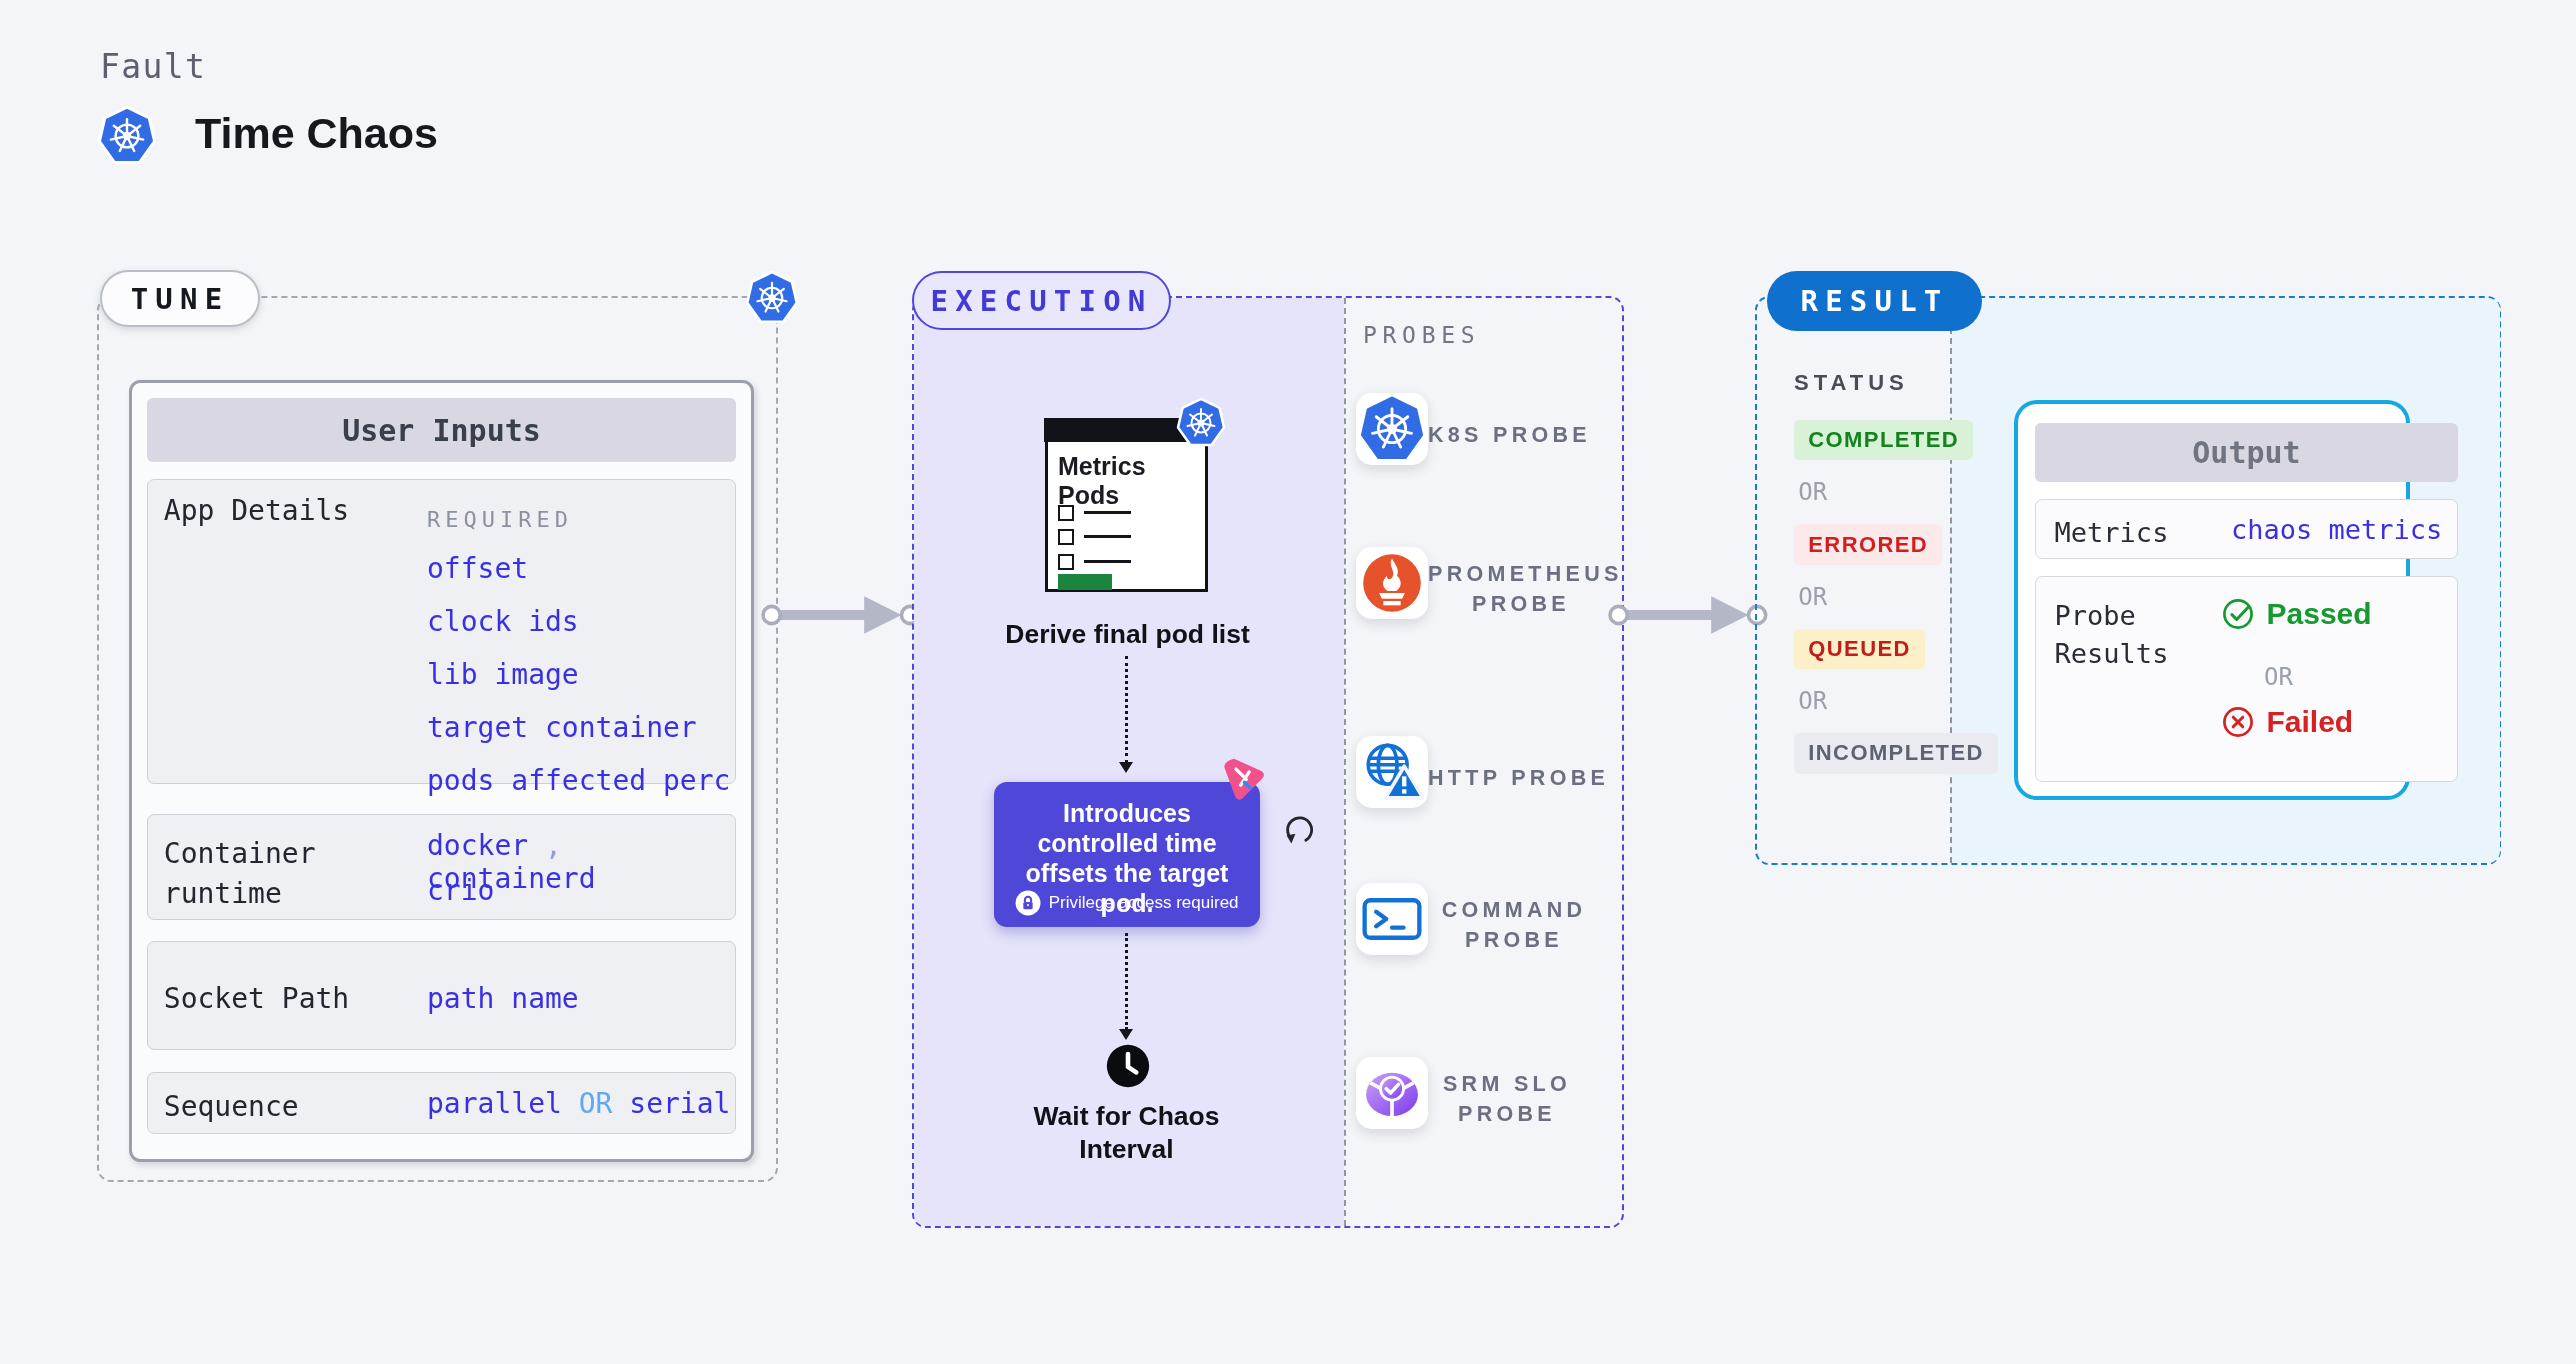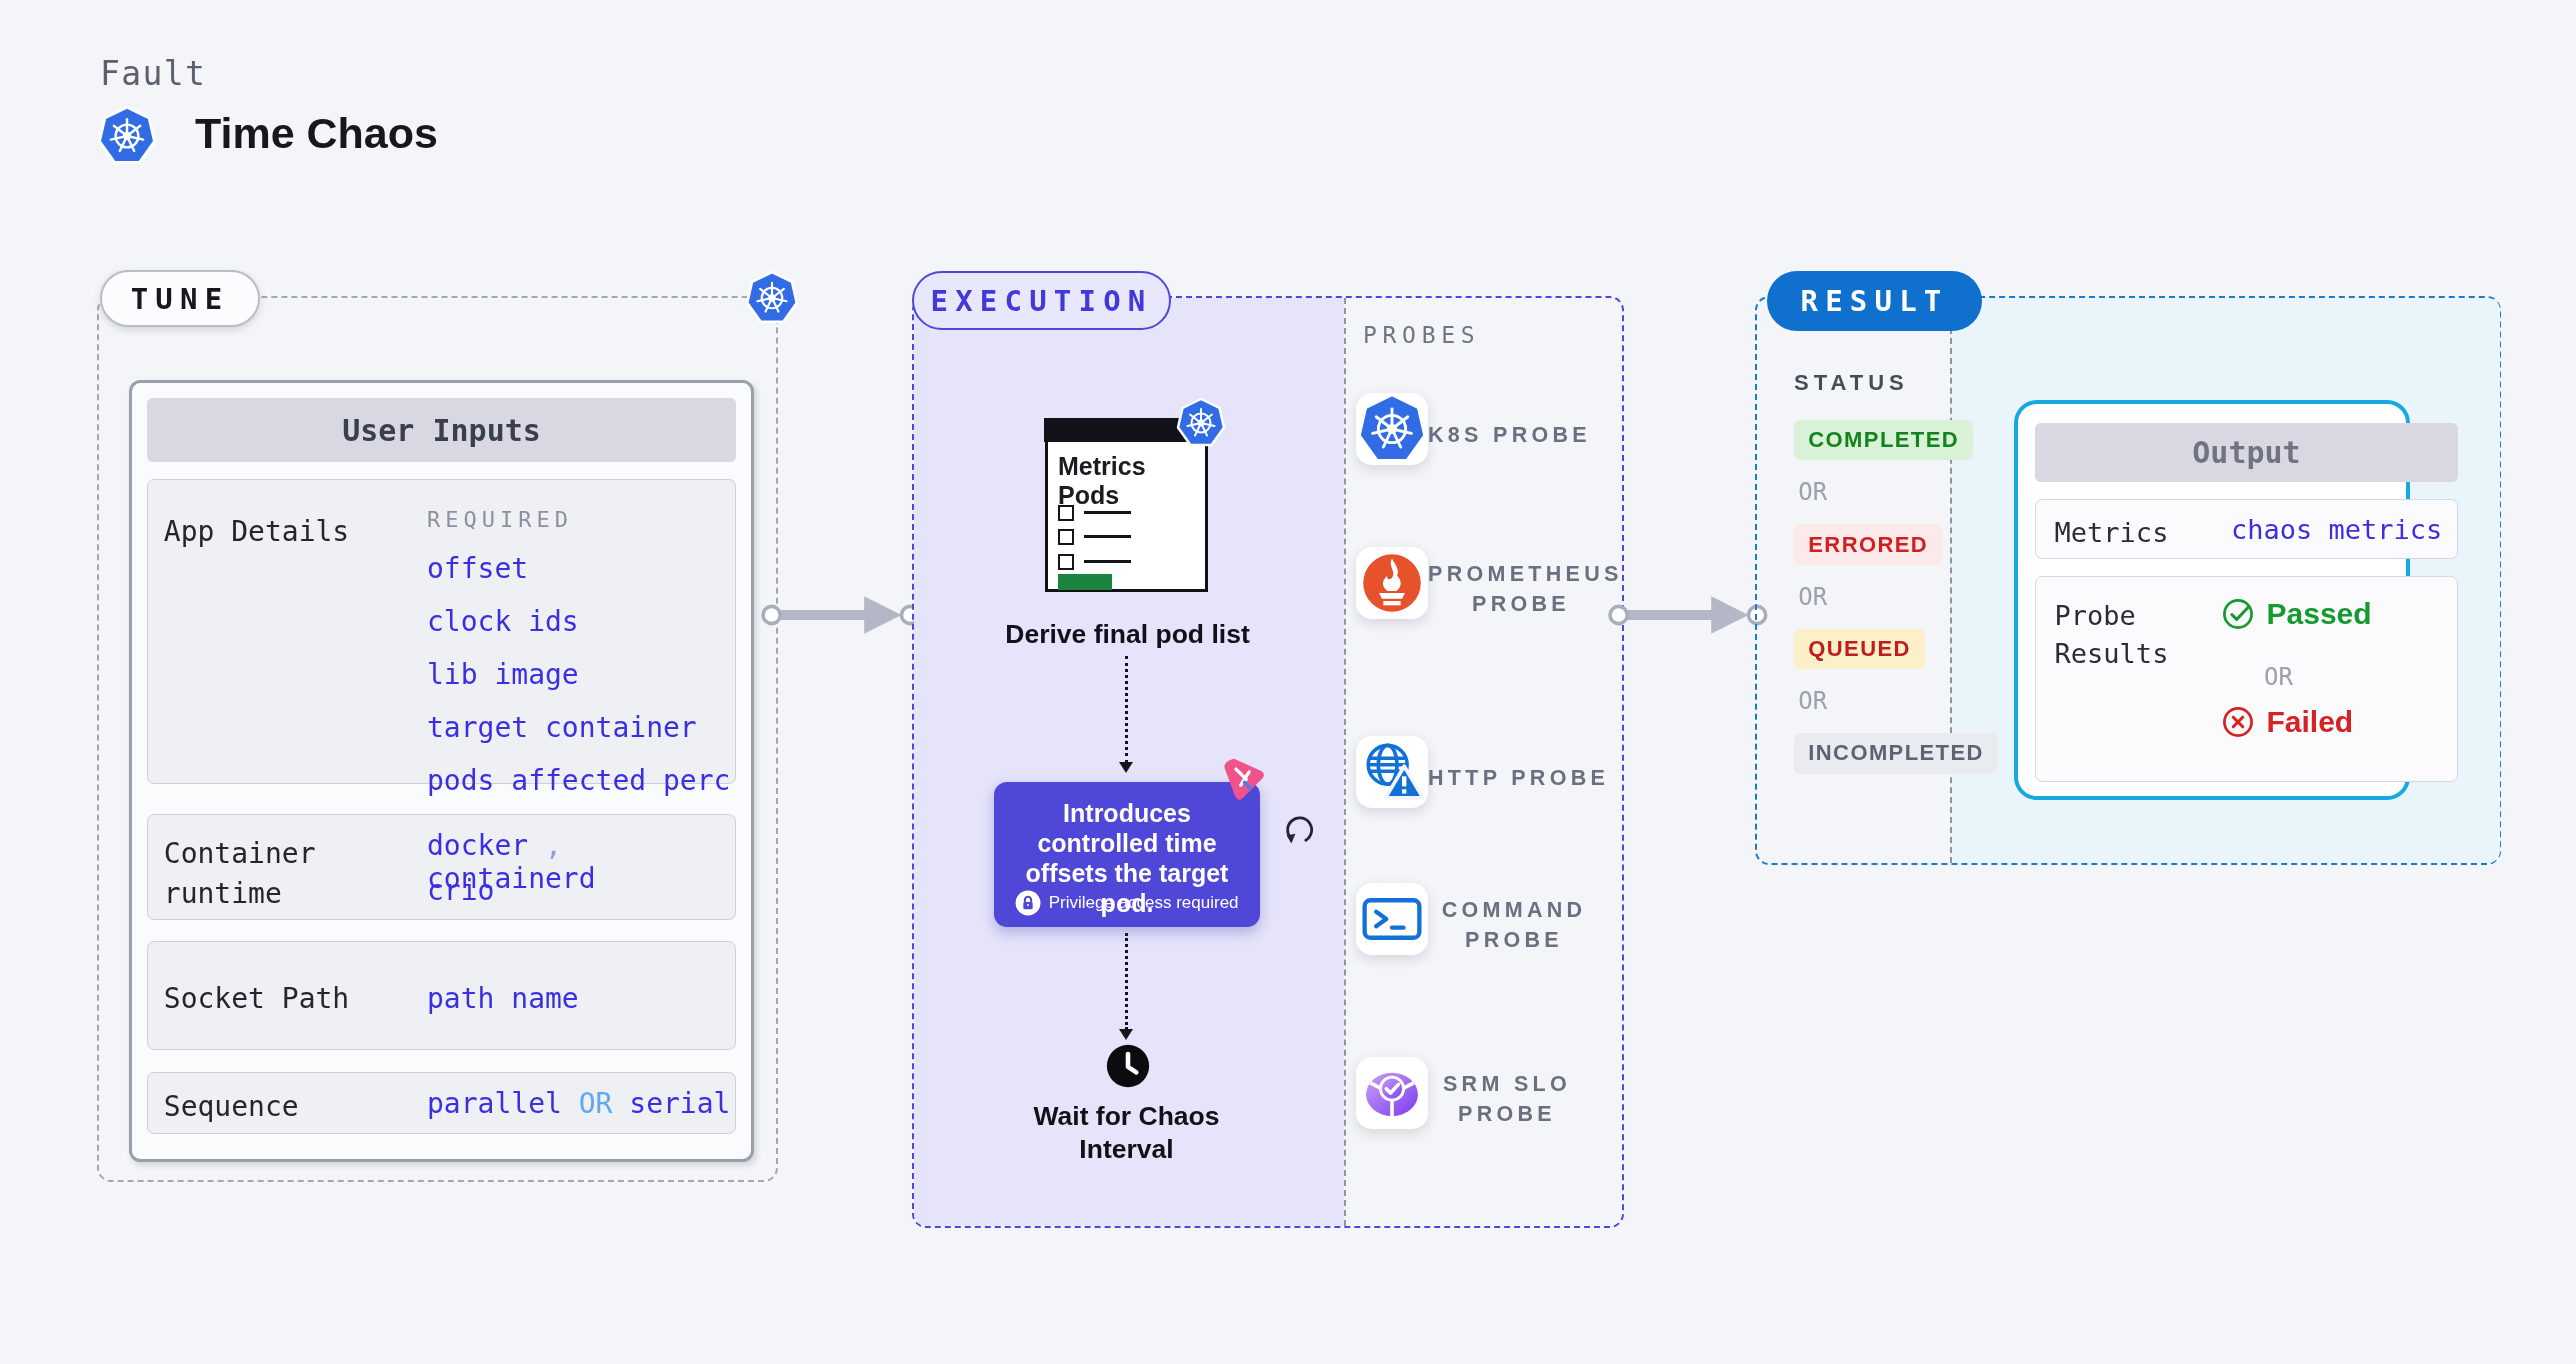--- a/index.html
+++ b/index.html
@@ -3,21 +3,21 @@
 <meta charset="utf-8">
 <style>
   *{box-sizing:border-box;margin:0;padding:0}
   html,body{background:#F4F5F8}
   .mono{font-family:"DejaVu Sans Mono","Liberation Mono",monospace}
   .sans{font-family:"Liberation Sans","DejaVu Sans",sans-serif}
   #canvas{position:relative;width:2576px;height:1365px;background:#F4F5F8;overflow:hidden;font-family:"Liberation Sans","DejaVu Sans",sans-serif}
   .abs{position:absolute}
 
   
-  .fault-label{left:100px;top:54px;font-size:33px;color:#5C606E;letter-spacing:1.4px}
+  .fault-label{left:100px;top:47px;font-size:33px;color:#5C606E;letter-spacing:1.4px}
   .page-title{left:195px;top:109px;font-size:43px;font-weight:bold;color:#16181D}
   .hdr-k8s{left:97px;top:106px;width:60px;height:60px}
 
   
   .pill{display:flex;align-items:center;justify-content:center;border-radius:34px;font-weight:bold;letter-spacing:7.2px;font-size:29px;z-index:5}
   .tune-pill{left:100px;top:270px;width:160px;height:57px;background:#FCFCFE;border:2.1px solid #B9BDC8;color:#15181F;box-shadow:0 2.9px 7.2px rgba(120,125,140,.25)}
   .exec-pill{left:912px;top:271px;width:259px;height:59px;background:#E9E7FC;border:2.9px solid #4F46DC;color:#4338D8}
   .result-pill{left:1767px;top:271px;width:215px;height:60px;background:#0F71CD;border:none;color:#FFFFFF}
 
   
@@ -145,21 +145,21 @@
           <line x1="50" y1="50" x2="28" y2="33"></line>
         </g>
         <circle cx="50" cy="50" r="7" fill="#fff"></circle>
       </svg>
     </div>
 
   <div class="abs ui-panel"></div>
   <div class="abs ui-header mono">User Inputs</div>
 
   <div class="abs row-box rb-appdetails">
-    <div class="row-label mono" style="top:32px">App Details</div>
+    <div class="row-label mono" style="top:11px">App Details</div>
     <div class="val-col mono" style="top:27px;display:flex;flex-direction:column;gap:20px">
       <span class="req-tag">REQUIRED</span>
       <span class="link">offset</span>
       <span class="link">clock ids</span>
       <span class="link">lib image</span>
       <span class="link">target container</span>
       <span class="link">pods affected perc</span>
     </div>
   </div>
 

